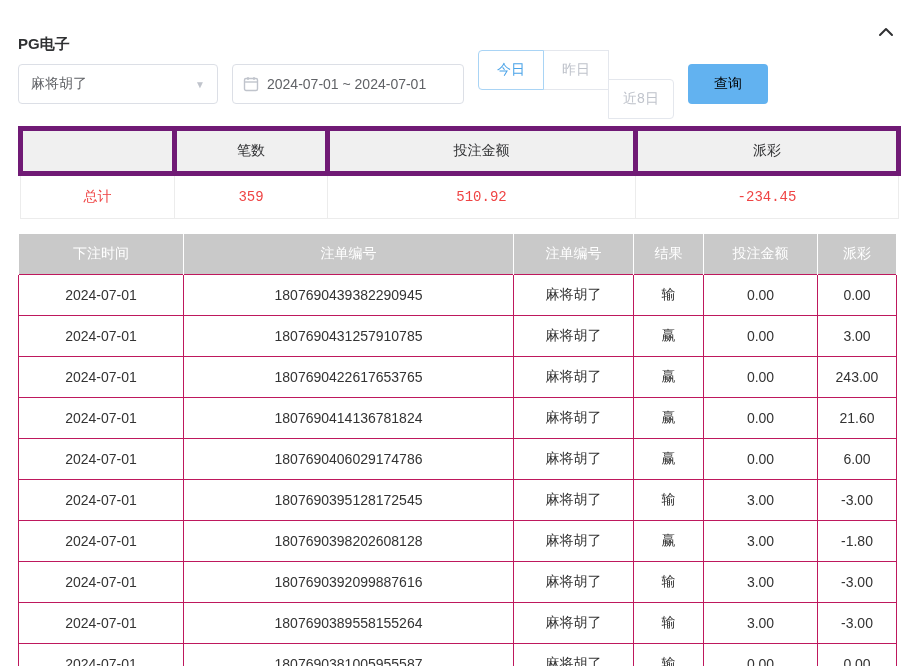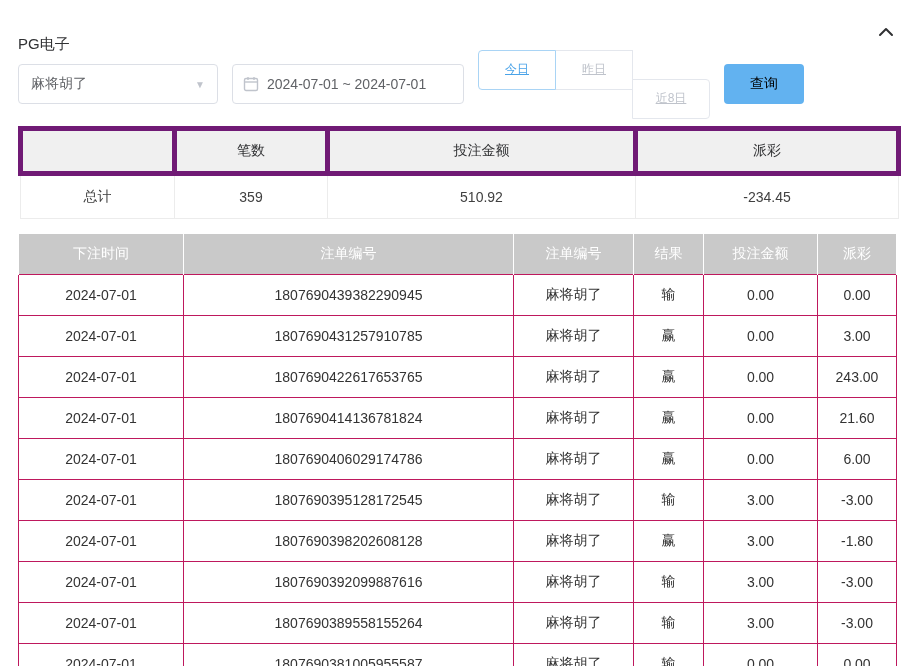--- a/index.html
+++ b/index.html
@@ -5,54 +5,54 @@
   html,body{margin:0;padding:0;background:#fff;}
   body{
     width:914px;height:666px;overflow:hidden;
     font-family:"Liberation Sans","DejaVu Sans",sans-serif;
     color:#303133;font-size:14px;
   }
   .page{width:914px;height:666px;box-sizing:border-box;padding:0 18px;overflow:hidden;}
 
   
   .panel-header{display:flex;align-items:center;justify-content:space-between;padding-top:20px;height:24px;}
-  .panel-title{font-size:15px;font-weight:normal;color:#303133;margin-top:25px;}
+  .panel-title{font-size:15px;font-weight:bold;color:#303133;margin-top:25px;}
   .collapse-btn{width:20px;height:20px;display:flex;align-items:center;justify-content:center;cursor:pointer;}
 
   
   .controls{display:flex;align-items:center;margin-top:20px;height:40px;}
   .select-box{
     width:200px;height:40px;box-sizing:border-box;border:1px solid #dcdfe6;border-radius:4px;
     display:flex;align-items:center;justify-content:space-between;padding:0 12px;color:#606266;cursor:pointer;background:#fff;
   }
   .caret{color:#c0c4cc;font-size:10px;}
   .date-box{
     width:232px;height:40px;box-sizing:border-box;border:1px solid #dcdfe6;border-radius:4px;
     display:flex;align-items:center;padding:0 10px;margin-left:14px;color:#606266;cursor:pointer;background:#fff;gap:8px;white-space:nowrap;
   }
   .btn-group{display:flex;margin-left:14px;}
   .quick-btn{
-    width:78px;height:40px;box-sizing:border-box;border:1px solid #e4e7ed;background:#fff;
-    color:#bfc3cb;font-size:12px;cursor:pointer;margin-left:-1px;display:flex;align-items:center;justify-content:center;text-decoration:underline;
+    width:66px;height:40px;box-sizing:border-box;border:1px solid #e4e7ed;background:#fff;
+    color:#bfc3cb;font-size:14px;cursor:pointer;margin-left:-1px;display:flex;align-items:center;justify-content:center;
   }
   .quick-btn:first-child{border-radius:4px 0 0 4px;margin-left:0;}
   .quick-btn:last-child{border-radius:0 4px 4px 0;margin-top:29px;}
   .quick-btn.active{color:#4aa3e8;border-color:#a9d4f5;position:relative;z-index:1;background:#fff;}
   .search-btn{
     width:80px;height:40px;margin-left:14px;border:none;border-radius:4px;
     background:#62b2f0;color:#000000;font-size:14px;cursor:pointer;display:flex;align-items:center;justify-content:center;
   }
 
   
   table{border-collapse:collapse;width:878px;table-layout:fixed;}
   td,th{height:38px;text-align:center;font-weight:normal;overflow:hidden;white-space:nowrap;}
 
   .summary-table{margin-top:22px;}
   .summary-table th{background:#f0f0f0;color:#303133;border:5px solid #701a75;height:38px;}
-  .summary-table td{background:#fff;color:#404040;border:1px solid #ececec;height:40px;}
+  .summary-table td{background:#fff;color:#ef4444;border:1px solid #ececec;height:40px;font-family:Liberation Mono, monospace;}
 
   .bet-table{margin-top:14px;}
   .bet-table thead th{background:#c9c9c9;color:#fff;border:1px solid rgba(255,255,255,.55);border-bottom:none;}
   .bet-table tbody td{background:#fff;color:#333;border:1px solid #be185d;}
 
   .neg{color:#f0506e;}
 
   
   .cal-icon{width:16px;height:16px;display:inline-block;flex:0 0 16px;}
 </style>

